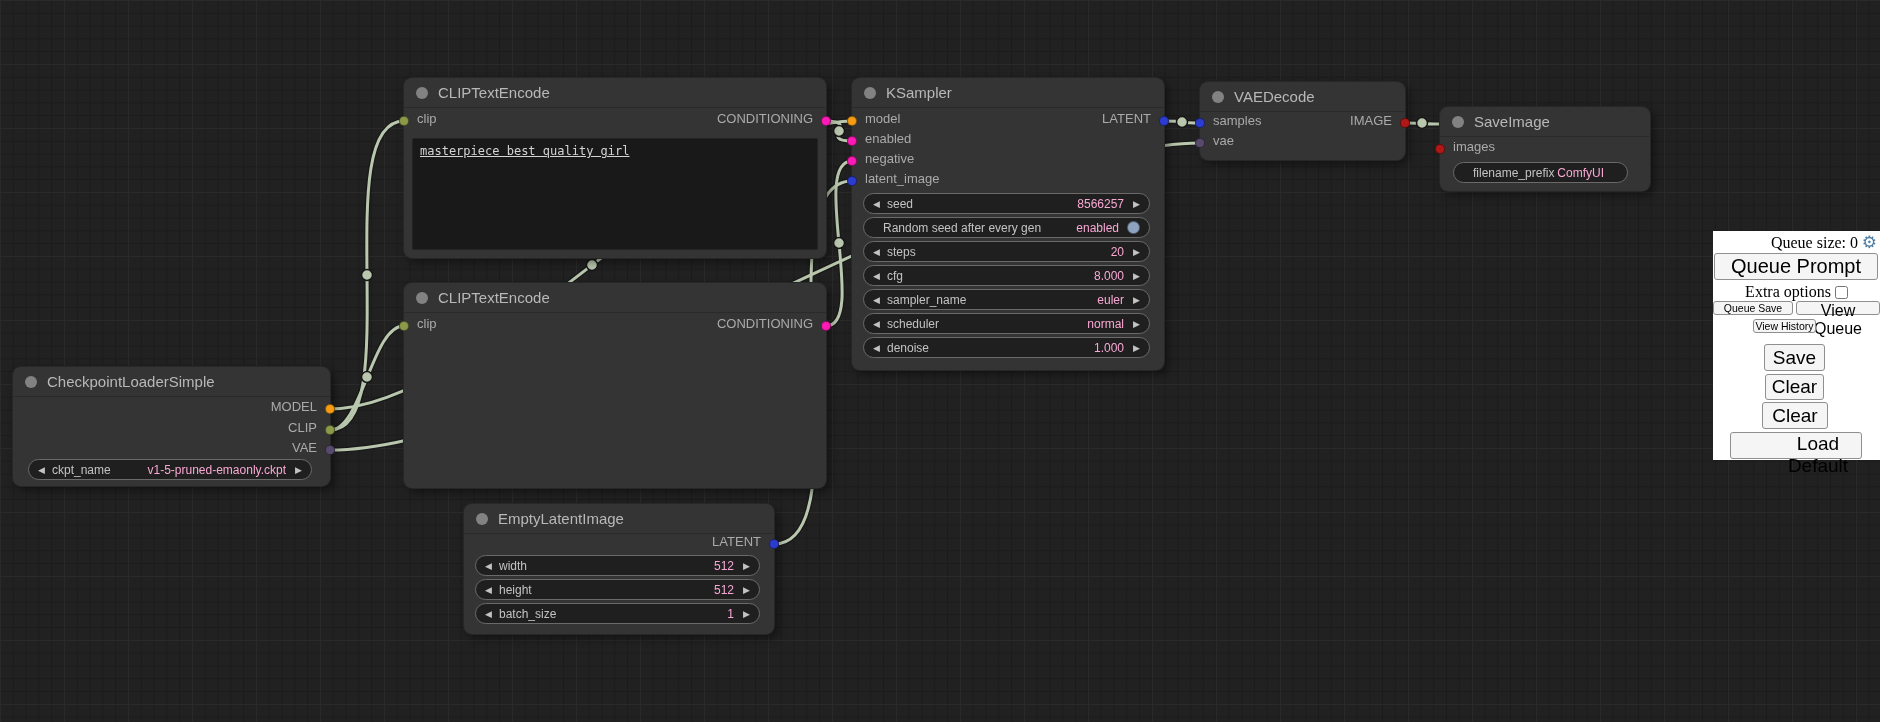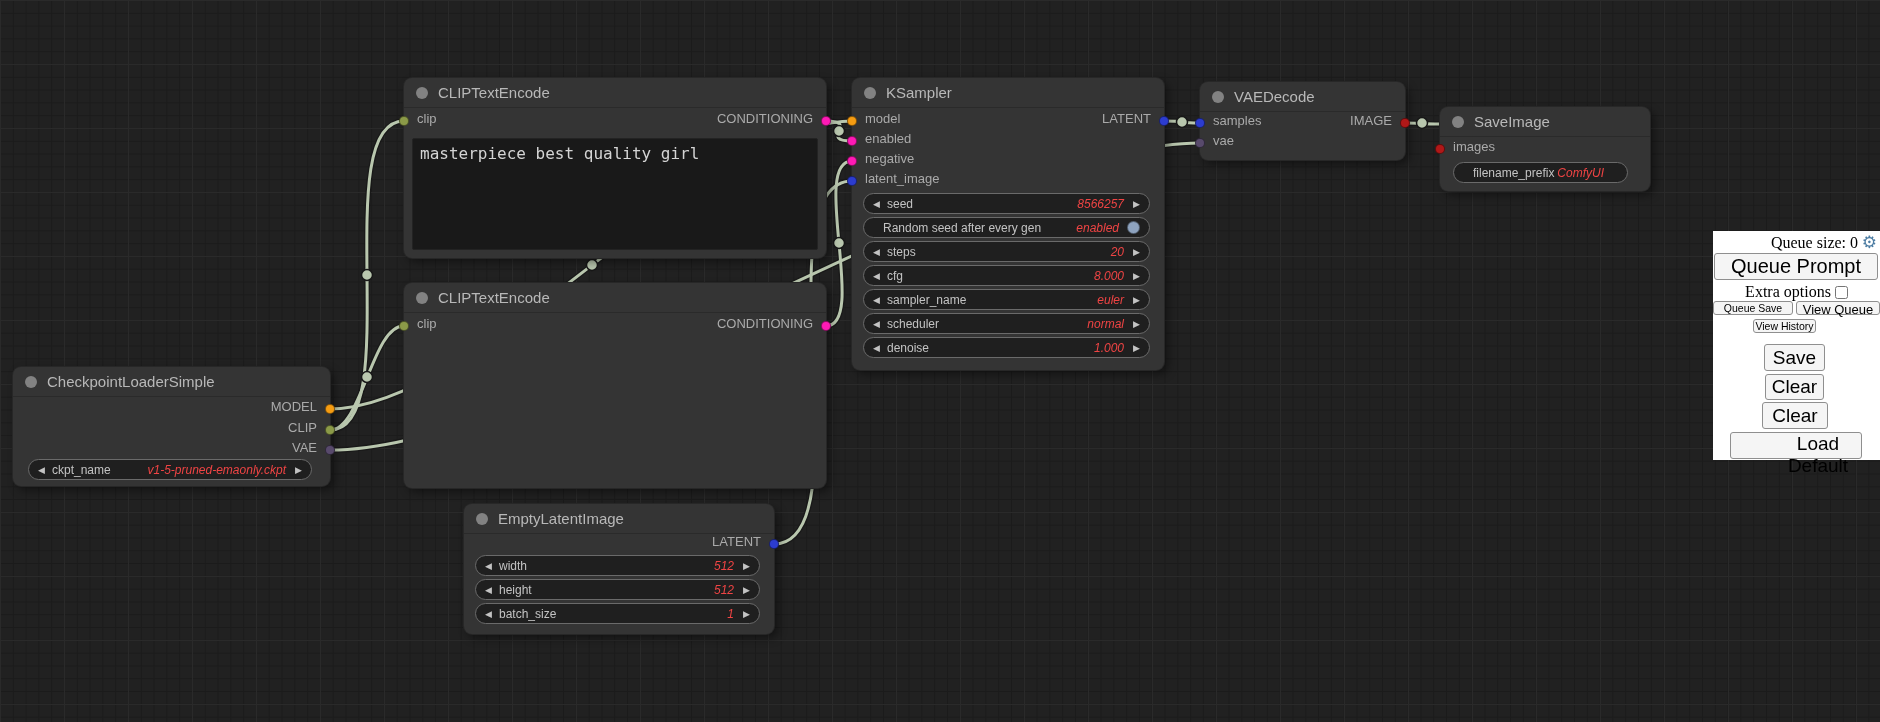--- a/index.html
+++ b/index.html
@@ -54,31 +54,31 @@
   .widget{
     position:absolute; left:11px; right:14px; height:21px;
     background:#1f1f1f; border:1px solid #6a6a6a; border-radius:11px;
     display:flex; align-items:center; font-size:12px; color:#c3c3c3;
     padding:0 9px; cursor:pointer;
   }
   .widget .arr{ font-size:9px; color:#c3c3c3; width:12px; flex:0 0 auto; }
   .widget .arr.r{ text-align:right; }
   .widget .wlabel{ flex:0 0 auto; margin-left:2px; }
   .widget .sp{ flex:1 1 auto; }
-  .widget .wvalue{ flex:0 0 auto; color:#ef4444; margin-right:4px;font-style:italic; }
+  .widget .wvalue{ flex:0 0 auto; color:#f9a8d4; margin-right:4px; }
   .widget.noarrow .wlabel{ margin-left:10px; }
   .togdot{
     width:13px; height:13px; border-radius:50%;
     border:1px solid rgba(0,0,0,.4); margin-left:4px; flex:0 0 auto;
   }
   .prompt-text{
     position:absolute; left:8px; right:8px; top:60px; bottom:8px;
     background:#191919; border:1px solid #232323; border-radius:2px;
     color:#d4d4d4; font-family:"DejaVu Sans Mono", monospace;
-    font-size:16px; padding:5px 7px; resize:none; outline:none;
+    font-size:12px; padding:5px 7px; resize:none; outline:none;text-decoration:underline;
   }
 
   
   #menu{
     position:absolute; left:1713px; top:231px; width:167px; height:229px;
     background:#ffffff; z-index:3; font-family:"Liberation Serif", serif;
   }
   #menu .qsize{
     position:absolute; top:3px; left:0; right:0; text-align:center;
     font-size:16px; color:#000;margin-left:36px;
@@ -92,21 +92,21 @@
     background:#f5f5f5; border:1px solid #8f8f8f; border-radius:3px;
     color:#000; cursor:pointer; display:block;
   }
   #queue-prompt{ position:absolute; top:22px; left:1px; right:2px; height:27px; font-size:20px; }
   #menu .extra{
     position:absolute; top:52px; left:0; right:0; text-align:center;
     font-size:16px; color:#000;
   }
   #menu .extra input{ vertical-align:-2px; width:13px; height:13px; margin-left:4px; }
   #queue-front{ position:absolute; top:70px; left:0px; width:80px; height:14px; font-size:10.5px; padding:0; }
-  #view-queue{ position:absolute; top:70px; left:83px; right:0px; height:14px; font-size:13px; padding:0; }
+  #view-queue{ position:absolute; top:70px; left:83px; right:0px; height:14px; font-size:16px; padding:0; }
   #view-history{ position:absolute; top:88px; left:40px; width:63px; height:14px; font-size:10.5px; padding:0; }
   #save-btn{ position:absolute; top:113px; left:51px; width:61px; height:27px; font-size:19px; }
   #load-btn{ position:absolute; top:143px; left:52px; width:59px; height:26px; font-size:19px; }
   #clear-btn{ position:absolute; top:171px; left:49px; width:66px; height:27px; font-size:19px; }
   #load-default-btn{ position:absolute; top:201px; left:17px; width:132px; height:27px; font-size:19px;padding-left:44px; }
 </style>
 </head>
 <body>
 
 <svg id="links" width="1880" height="722">

